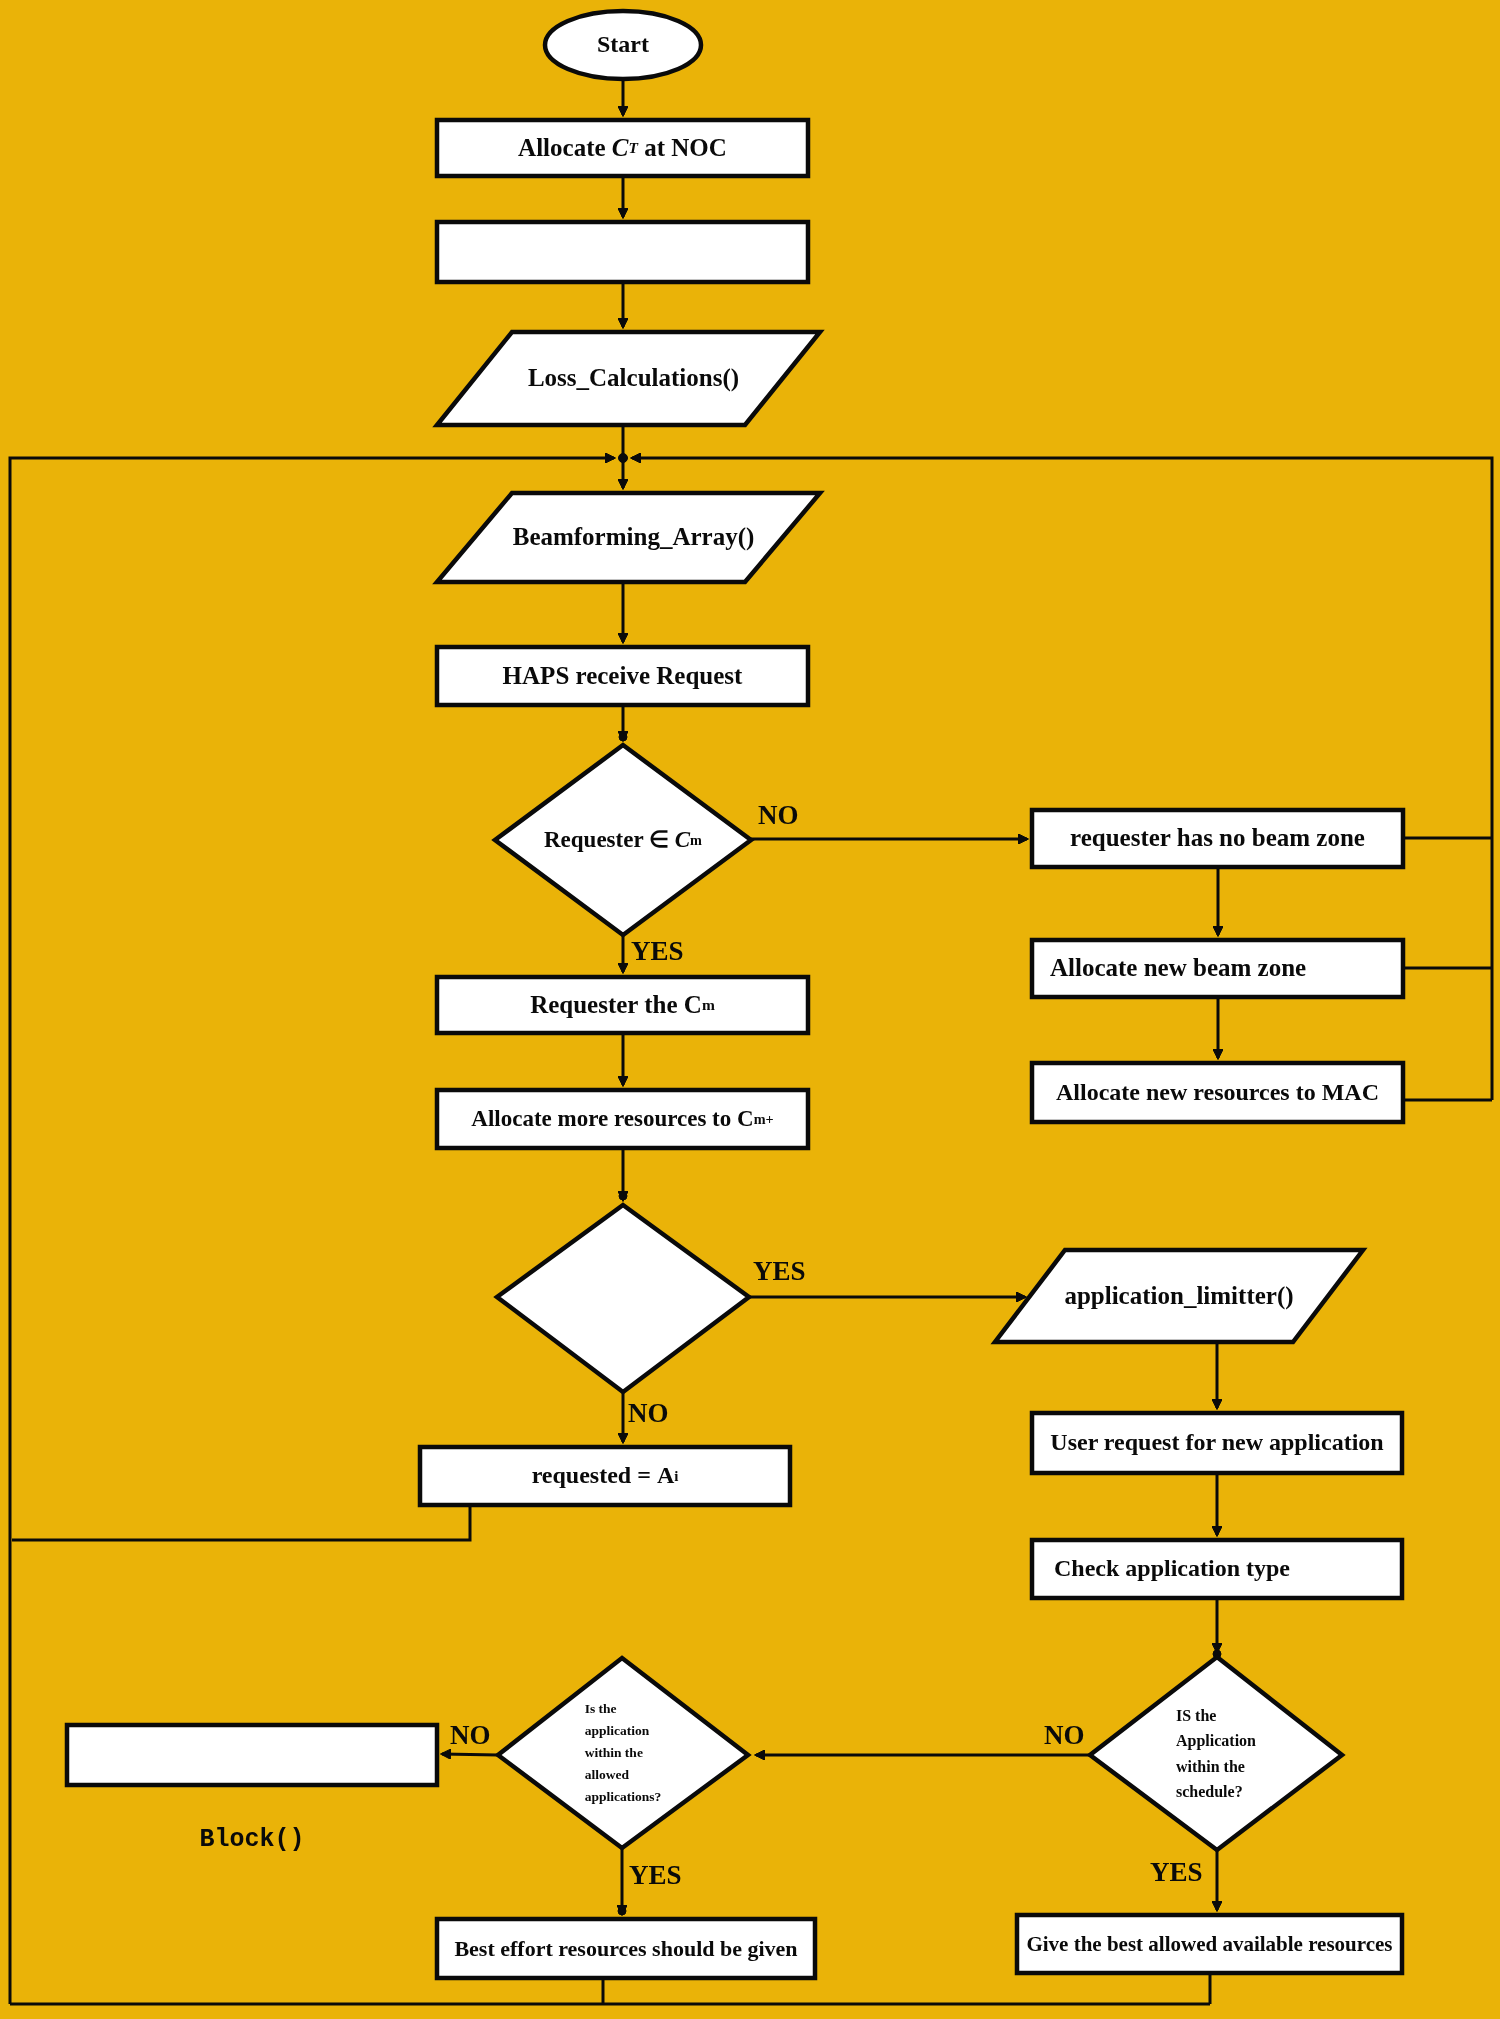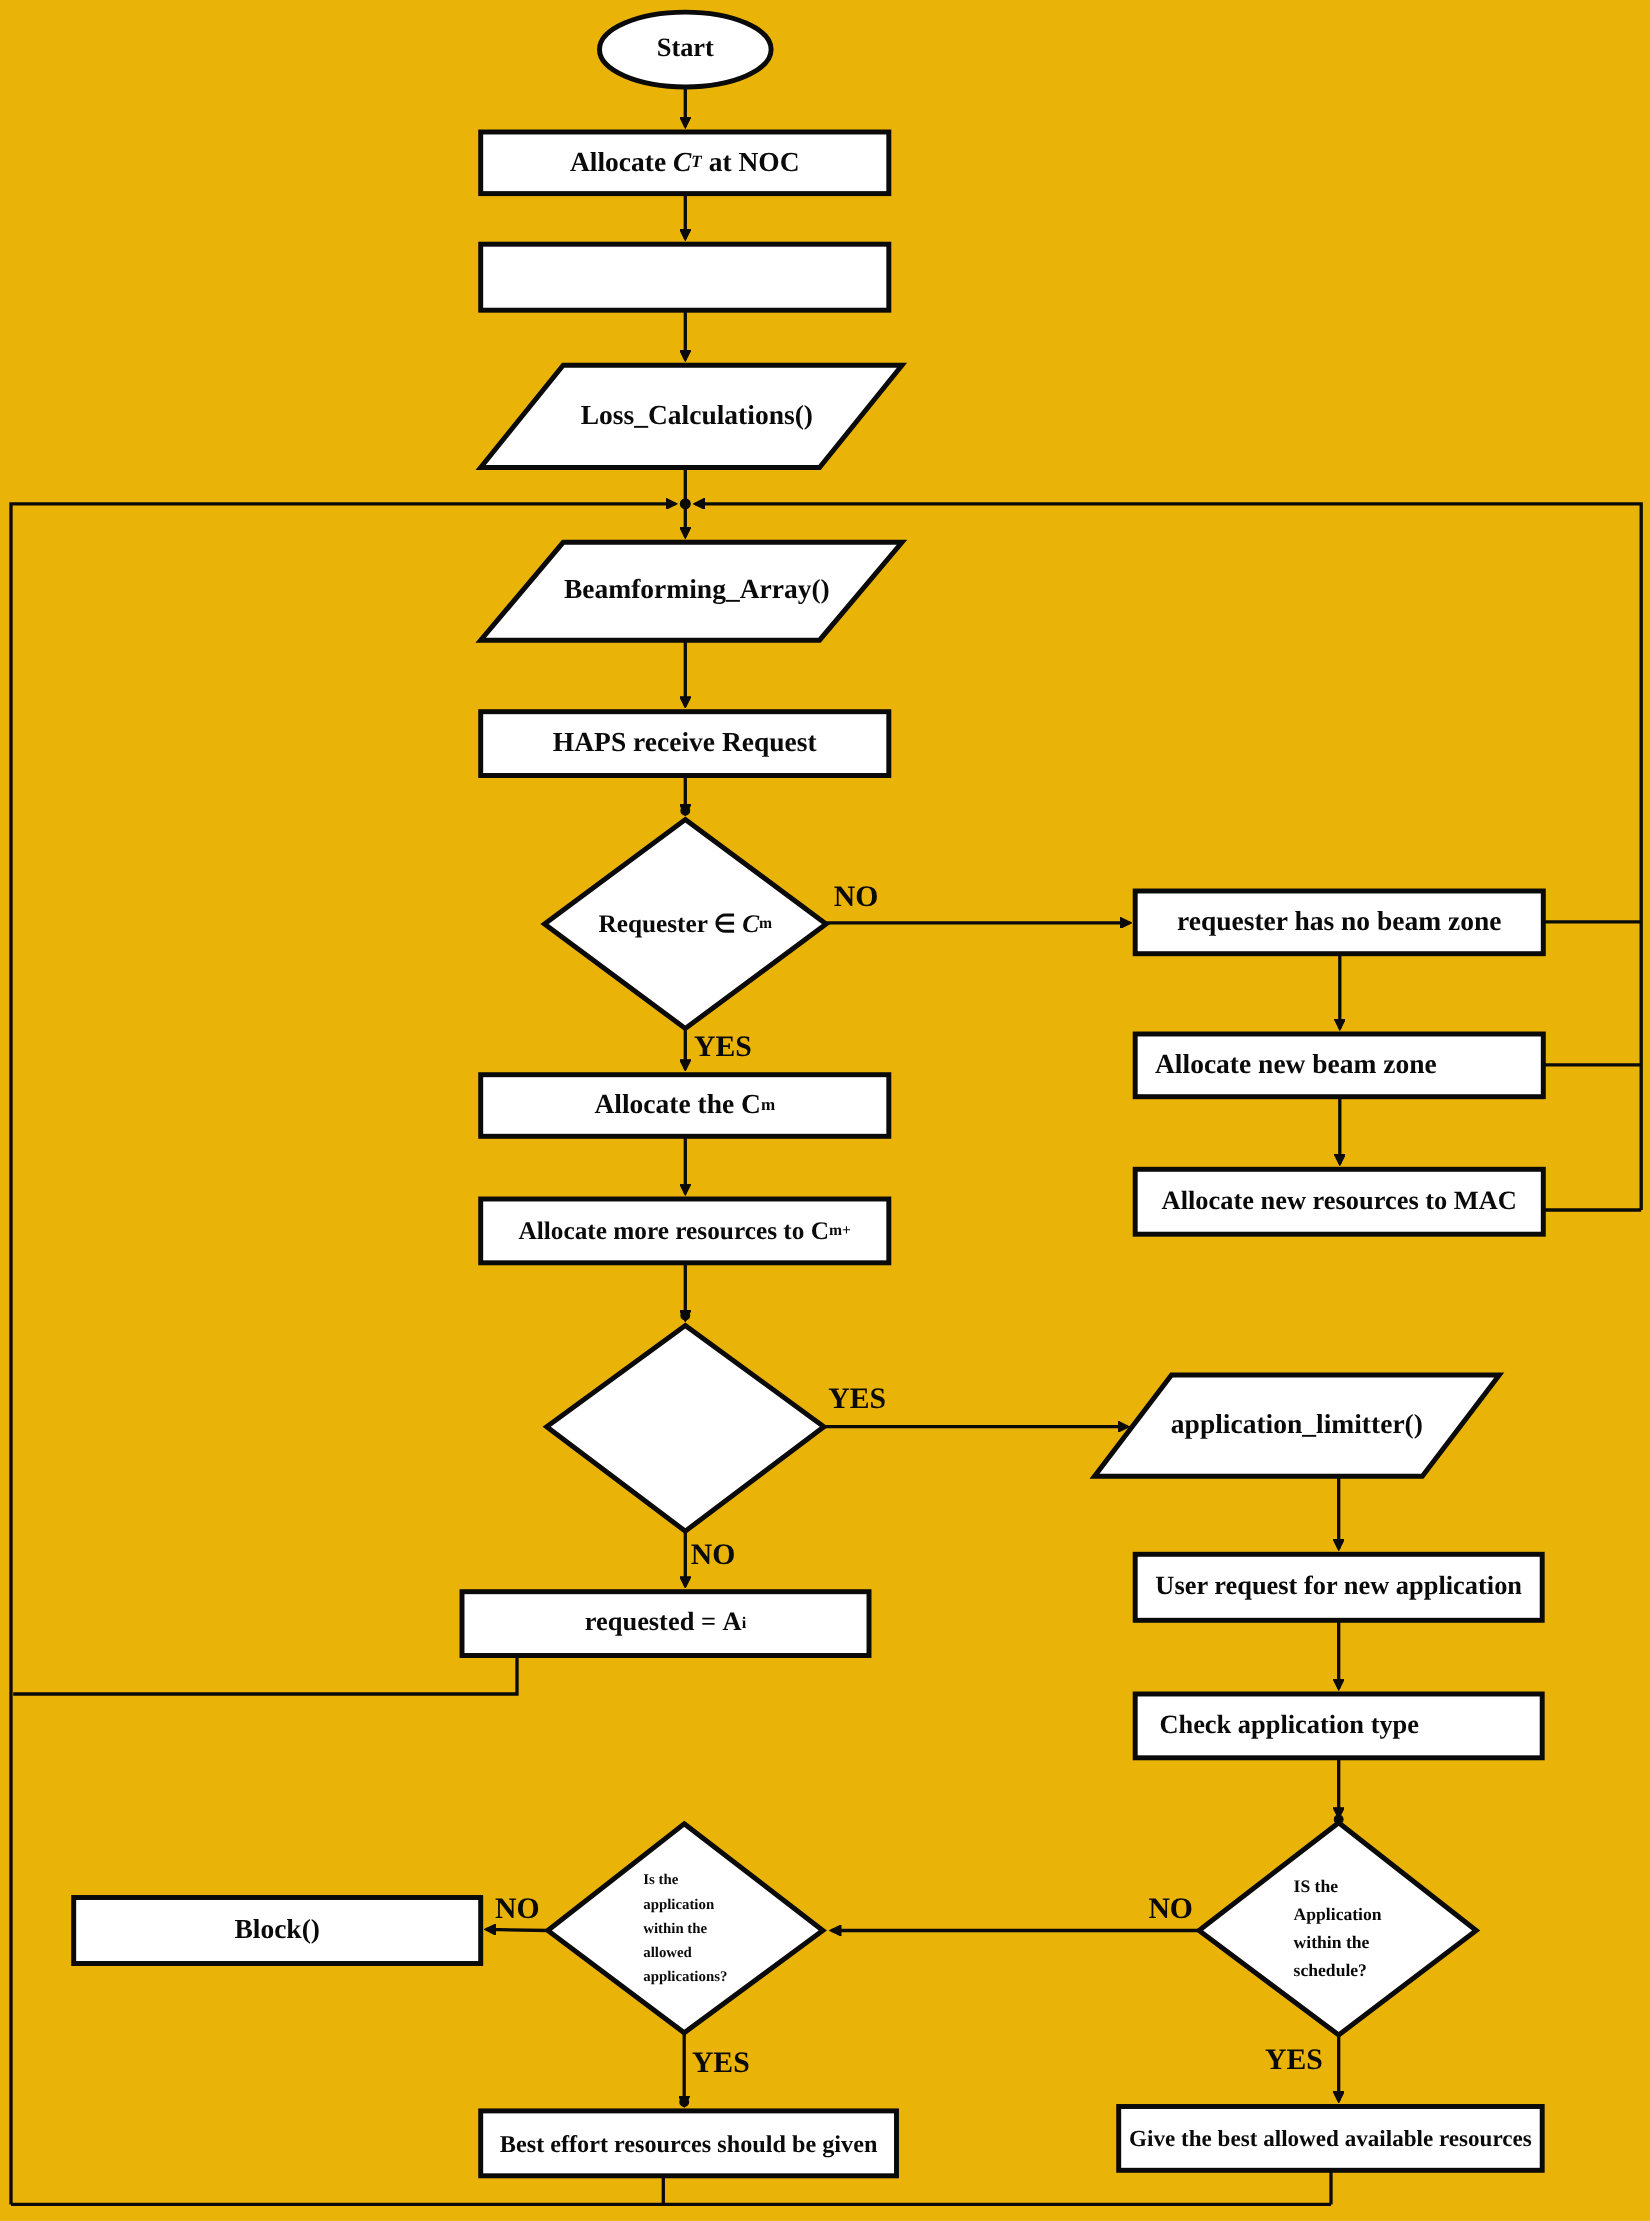--- a/index.html
+++ b/index.html
@@ -116,21 +116,21 @@
     <span>Requester ∈ </span><span class="mvar">C</span><sub>m</sub>
   </div>
 
   <div class="nl" style="left:1032px; top:810px; width:371px; height:57px;">requester has no beam zone</div>
 
   <div class="nl" style="left:1032px; top:940px; width:371px; height:57px; justify-content:flex-start; padding-left:18px;">Allocate new beam zone</div>
 
   <div class="nl" style="left:1032px; top:1063px; width:371px; height:59px; font-size:24px;">Allocate new resources to MAC</div>
 
   <div class="nl" style="left:437px; top:977px; width:371px; height:56px;">
-    <span>Allocate the </span><span>C</span><sub>m</sub>
+    <span>Requester the </span><span>C</span><sub>m</sub>
   </div>
 
   <div class="nl" style="left:437px; top:1090px; width:371px; height:58px; font-size:23px;">
     <span>Allocate more resources to </span><span>C</span><sub>m+</sub>
   </div>
 
 
   <div class="nl" style="left:1000px; top:1250px; width:358px; height:92px;">application_limitter()</div>
 
   <div class="nl" style="left:420px; top:1447px; width:370px; height:58px; font-size:24px;">
@@ -142,21 +142,21 @@
   <div class="nl" style="left:1032px; top:1413px; width:370px; height:60px; font-size:24px;">User request for new application</div>
 
   <div class="nl" style="left:498px; top:1658px; width:250px; height:190px;">
     <span class="dsmall"><span>Is the</span><br><span>application</span><br><span>within the</span><br><span>allowed</span><br><span>applications?</span></span>
   </div>
 
   <div class="nl" style="left:1090px; top:1657px; width:252px; height:193px;">
     <span class="dsmall2"><span>IS the</span><br><span>Application</span><br><span>within the</span><br><span>schedule?</span></span>
   </div>
 
-  <div class="nl" style="left:67px; top:1725px; width:370px; height:60px;">Block()</div>
+  <div class="nl" style="left:67px; top:1810px; width:370px; height:60px;font-family:Liberation Mono, monospace;">Block()</div>
 
   <div class="nl" style="left:437px; top:1919px; width:378px; height:59px; font-size:22px;">Best effort resources should be given</div>
 
   <div class="nl" style="left:1017px; top:1915px; width:385px; height:58px; font-size:21px;">Give the best allowed available resources</div>
 
   <div class="elabel" style="left:758px; top:802px;">NO</div>
   <div class="elabel" style="left:631px; top:938px;">YES</div>
   <div class="elabel" style="left:753px; top:1258px;">YES</div>
   <div class="elabel" style="left:628px; top:1400px;">NO</div>
   <div class="elabel" style="left:1044px; top:1722px;">NO</div>

